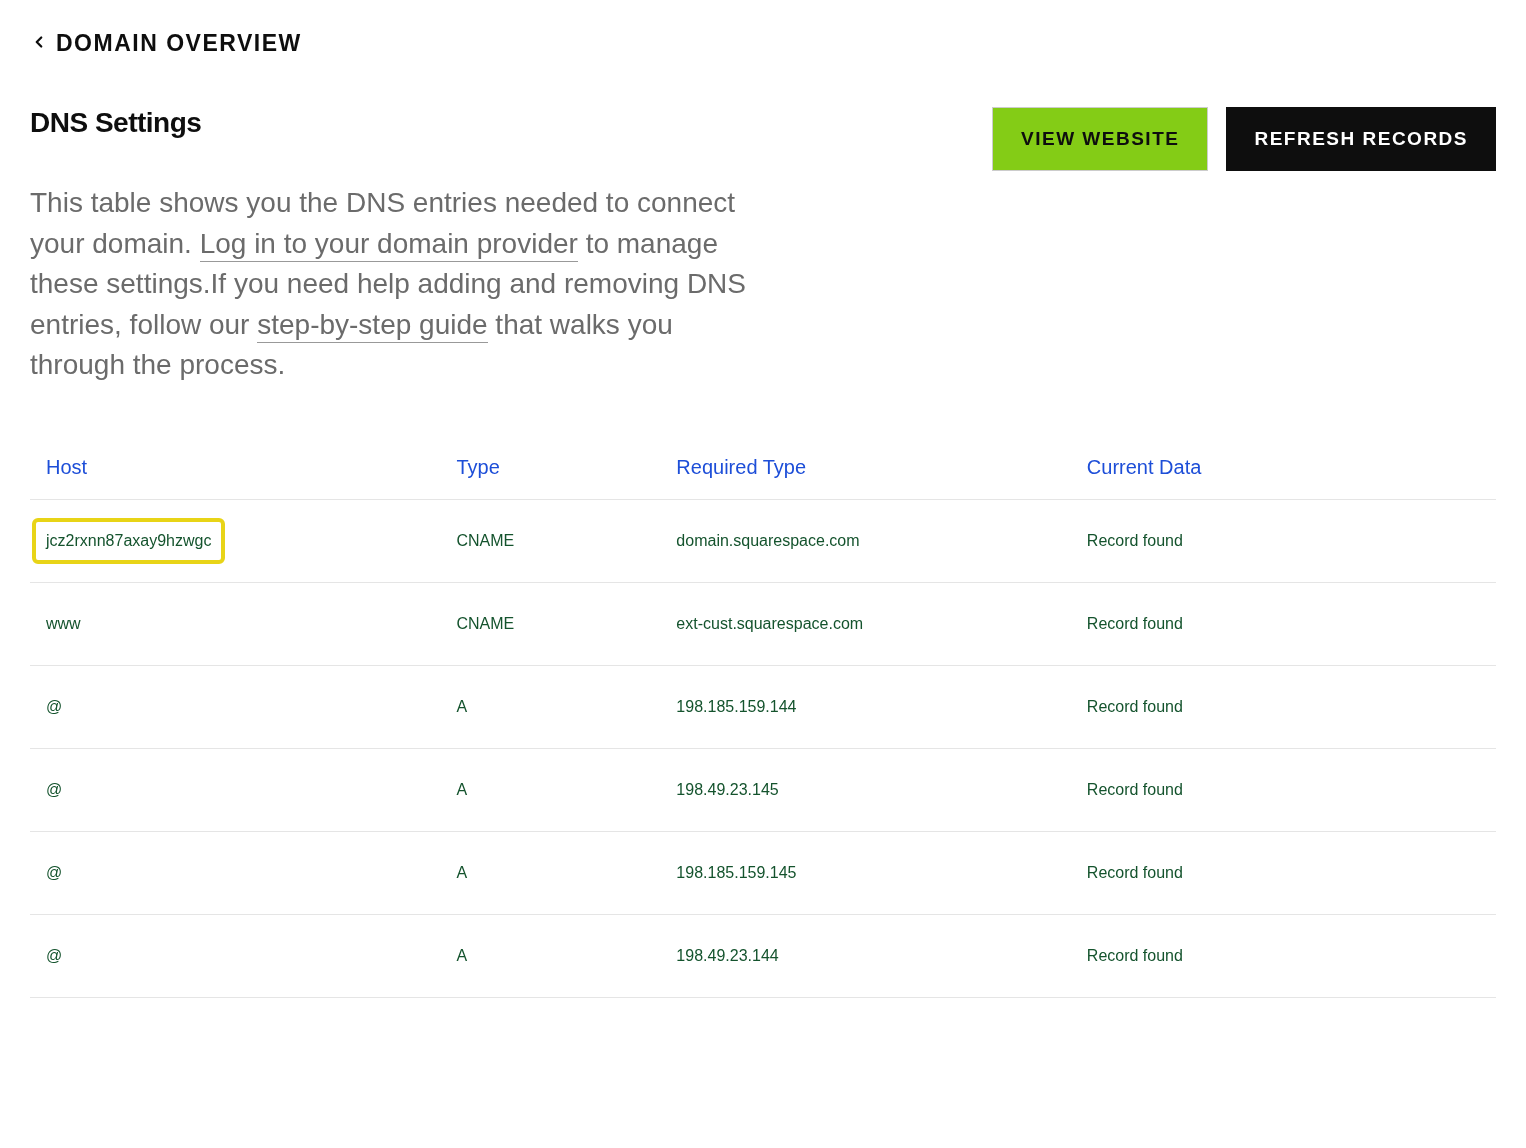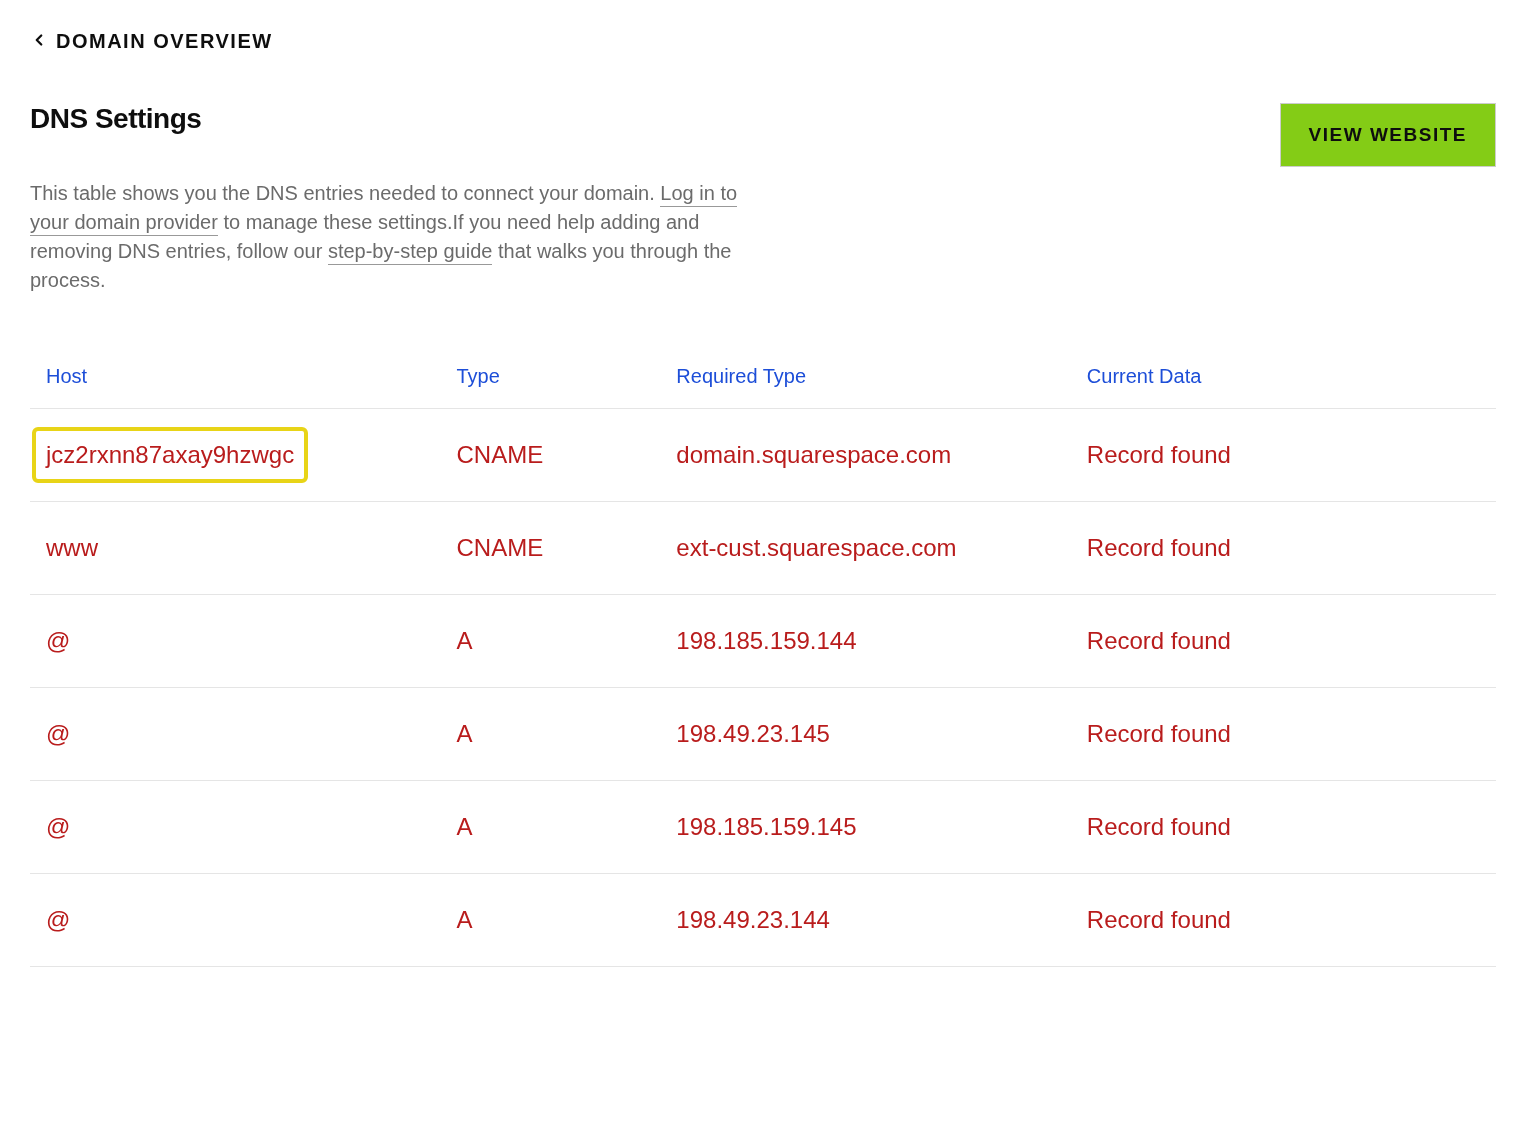--- a/index.html
+++ b/index.html
@@ -19,21 +19,21 @@
       align-items: center;
       gap: 8px;
       margin-bottom: 50px;
       cursor: pointer;
     }
     .breadcrumb-chevron {
       width: 18px;
       height: 18px;
     }
     .breadcrumb-label {
-      font-size: 20px;
+      font-size: 23px;
       font-weight: 600;
       letter-spacing: 1.5px;
       text-transform: uppercase;
     }
     .header-row {
       display: flex;
       justify-content: space-between;
       align-items: flex-start;
       margin-bottom: 12px;
     }
@@ -59,21 +59,21 @@
     .btn-outline {
       background: #84cc16;
       color: #0e0e0e;
       border: 1px solid #ccc;
     }
     .btn-primary {
       background: #0e0e0e;
       color: #fff;
     }
     .description {
-      font-size: 20px;
+      font-size: 28px;
       line-height: 1.45;
       color: #6b6b6b;
       max-width: 720px;
       margin-bottom: 50px;
     }
     .description .link {
       text-decoration: none;
       color: #6b6b6b;
       border-bottom: 1px solid #999;
       cursor: pointer;
@@ -85,24 +85,24 @@
     }
     .dns-table th {
       text-align: left;
       font-size: 20px;
       font-weight: 400;
       color: #1d4ed8;
       padding: 20px 16px;
       border-bottom: 1px solid #e5e5e5;
     }
     .dns-table td {
-      font-size: 24px;
+      font-size: 16px;
       padding: 32px 16px;
       border-bottom: 1px solid #e5e5e5;
-      color: #b91c1c;
+      color: #14532d;
     }
     .dns-table .col-host {
       width: 28%;
     }
     .dns-table .col-type {
       width: 15%;
     }
     .dns-table .col-required {
       width: 28%;
     }
@@ -129,20 +129,21 @@
       <polyline points="15 18 9 12 15 6"></polyline>
     </svg>
   </span>
   <span class="breadcrumb-label">DOMAIN OVERVIEW</span>
 </div>
 
 <div class="header-row">
   <h1 class="page-title">DNS Settings</h1>
   <div class="button-group">
     <button class="btn btn-outline">VIEW WEBSITE</button>
+    <button class="btn btn-primary">REFRESH RECORDS</button>
   </div>
 </div>
 
 <p class="description">
   <span>This table shows you the DNS entries needed to connect your domain. </span><a class="link">Log in to your domain provider</a><span> to manage these settings.If you need help adding and removing DNS entries, follow our </span><a class="link">step-by-step guide</a><span> that walks you through the process.</span>
 </p>
 
 <table class="dns-table">
   <thead>
     <tr>

